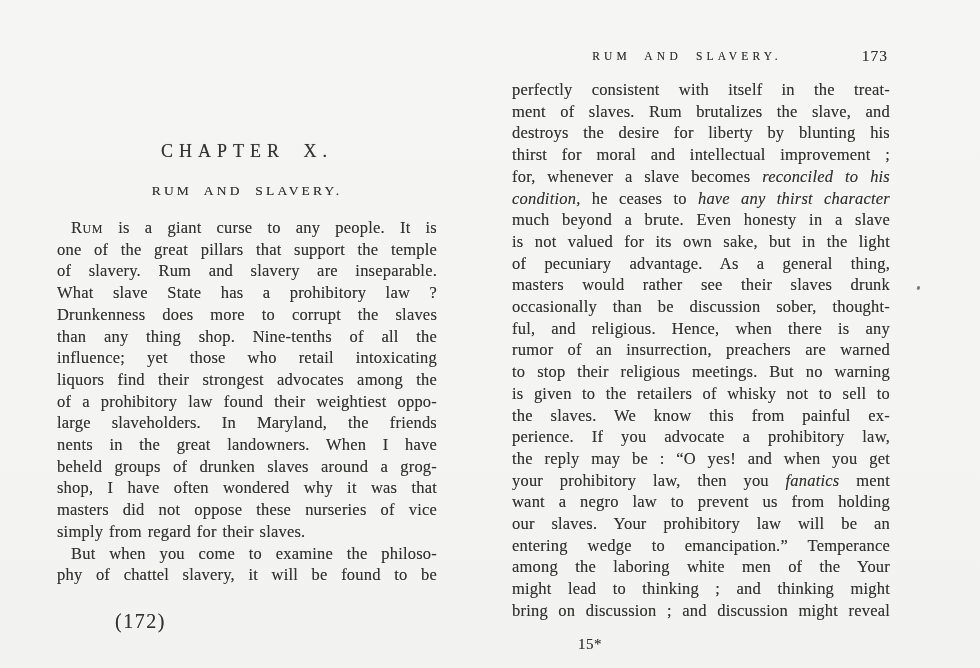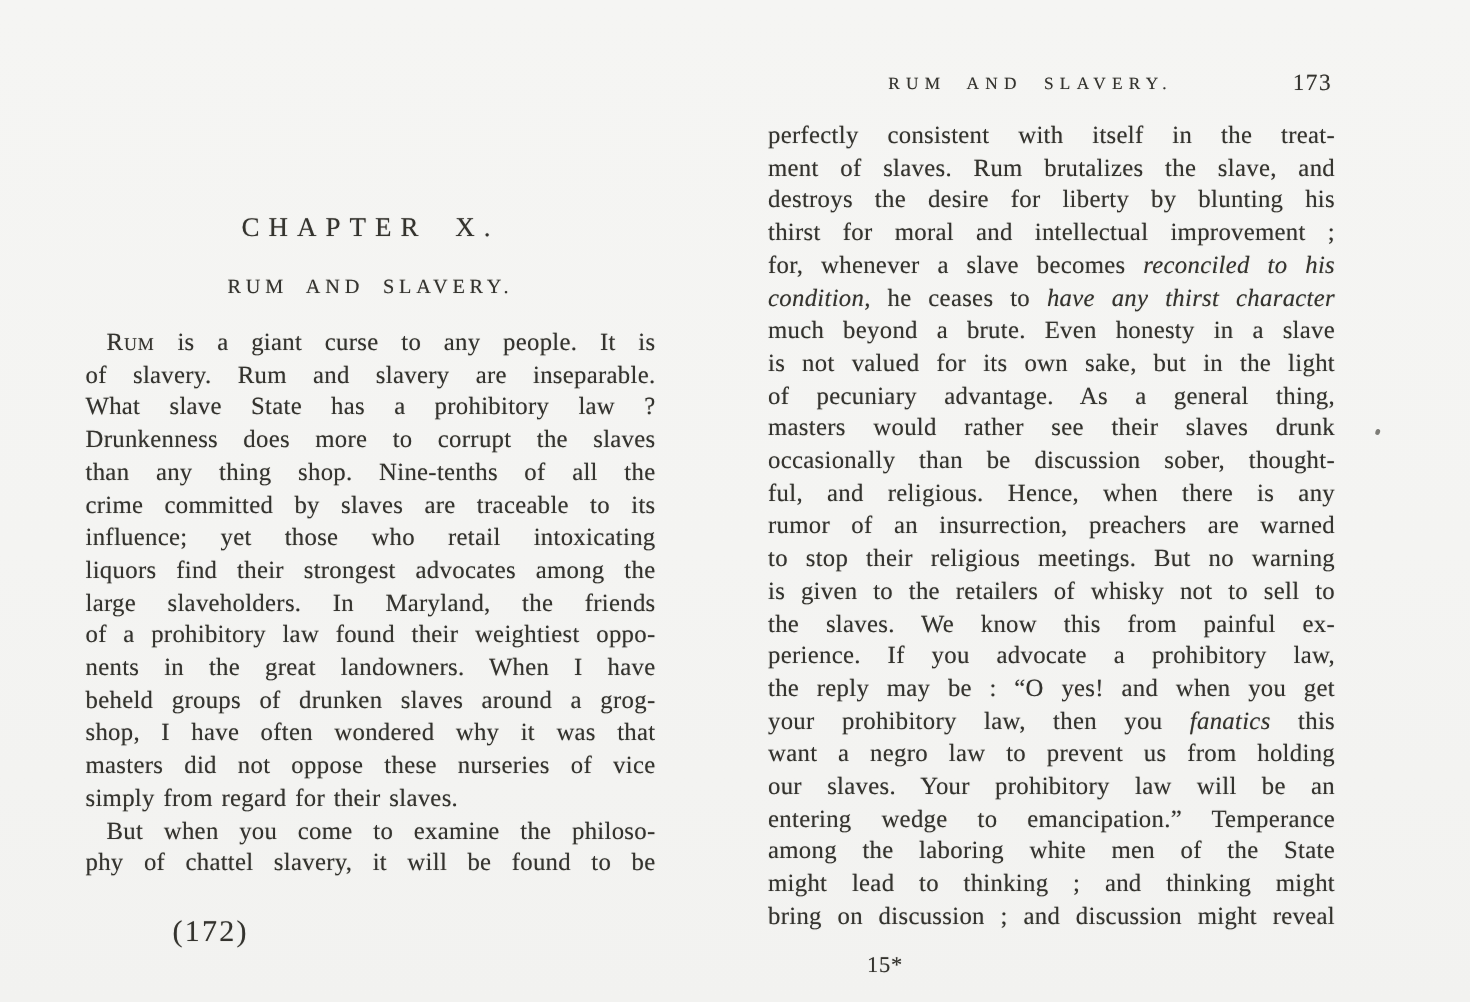--- a/index.html
+++ b/index.html
@@ -71,29 +71,29 @@
 </style>
 </head>
 <body>
 
 <div class="page page-left">
   <h2 class="chapter-heading">CHAPTER X.</h2>
   <h3 class="chapter-subtitle">RUM AND SLAVERY.</h3>
   <div class="body-text body-left">
       <div class="para">
         <div class="line indent"><span class="sc">Rum</span><span> is a giant curse to any people.  It is</span></div>
+        <div class="line">one of the great pillars that support the temple</div>
         <div class="line">of slavery.  Rum and slavery are inseparable.</div>
         <div class="line">What slave State has a prohibitory law ?</div>
         <div class="line">Drunkenness does more to corrupt the slaves</div>
         <div class="line">than any thing shop.  Nine-tenths of all the</div>
-        <div class="line">crime committed by slaves are traceable to its</div>
         <div class="line">influence; yet those who retail intoxicating</div>
         <div class="line">liquors find their strongest advocates among the</div>
+        <div class="line">of a prohibitory law found their weightiest oppo-</div>
         <div class="line">large slaveholders.  In Maryland, the friends</div>
-        <div class="line">of a prohibitory law found their weightiest oppo-</div>
         <div class="line">nents in the great landowners.  When I have</div>
         <div class="line">beheld groups of drunken slaves around a grog-</div>
         <div class="line">shop, I have often wondered why it was that</div>
         <div class="line">masters did not oppose these nurseries of vice</div>
         <div class="line no-just">simply from regard for their slaves.</div>
       </div>
       <div class="para">
         <div class="line indent">But when you come to examine the philoso-</div>
         <div class="line">phy of chattel slavery, it will be found to be</div>
       </div>
@@ -119,25 +119,25 @@
         <div class="line">of pecuniary advantage.  As a general thing,</div>
         <div class="line">masters would rather see their slaves drunk</div>
         <div class="line">occasionally than be discussion sober, thought-</div>
         <div class="line">ful, and religious.  Hence, when there is any</div>
         <div class="line">rumor of an insurrection, preachers are warned</div>
         <div class="line">to stop their religious meetings.  But no warning</div>
         <div class="line">is given to the retailers of whisky not to sell to</div>
         <div class="line">the slaves.  We know this from painful ex-</div>
         <div class="line">perience.  If you advocate a prohibitory law,</div>
         <div class="line">the reply may be : “O yes! and when you get</div>
-        <div class="line">your prohibitory law, then you <i>fanatics</i><span> this</span></div>
+        <div class="line">your prohibitory law, then you <i>fanatics</i><span> ment</span></div>
         <div class="line">want a negro law to prevent us from holding</div>
         <div class="line">our slaves.  Your prohibitory law will be an</div>
         <div class="line">entering wedge to emancipation.”  Temperance</div>
-        <div class="line">among the laboring white men of the State</div>
+        <div class="line">among the laboring white men of the Your</div>
         <div class="line">might lead to thinking ; and thinking might</div>
         <div class="line">bring on discussion ; and discussion might reveal</div>
       </div>
     </div>
   <div class="signature-mark">15*</div>
 </div>
 
 <span class="speck speck-1"></span>
 
 </body></html>

